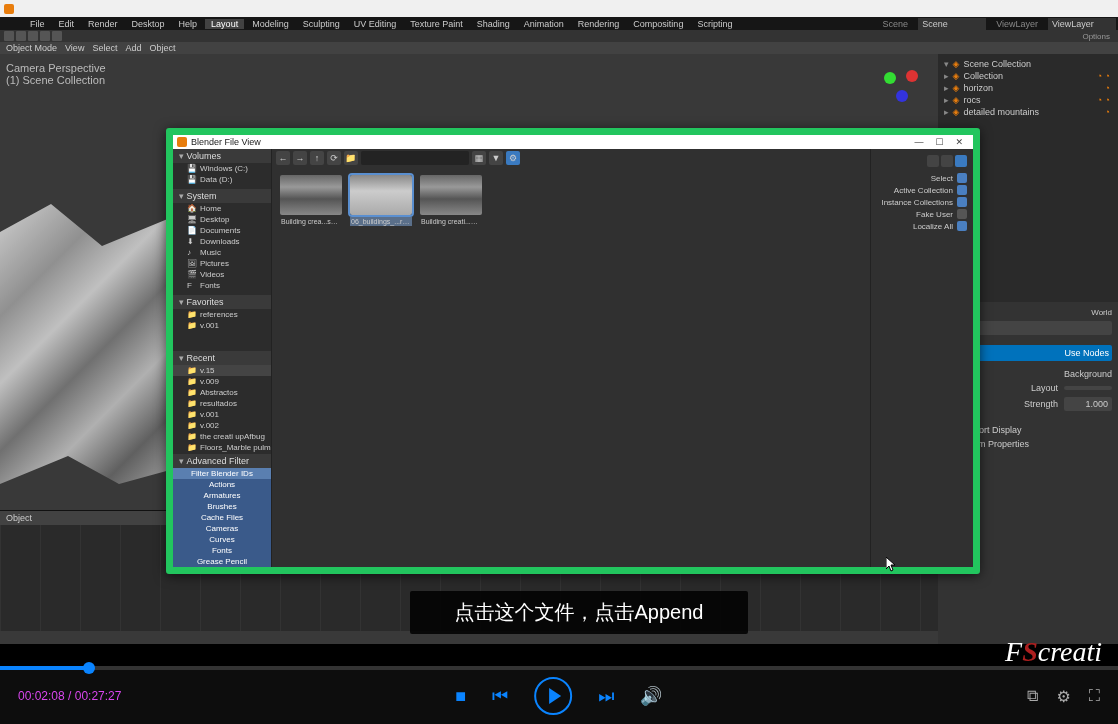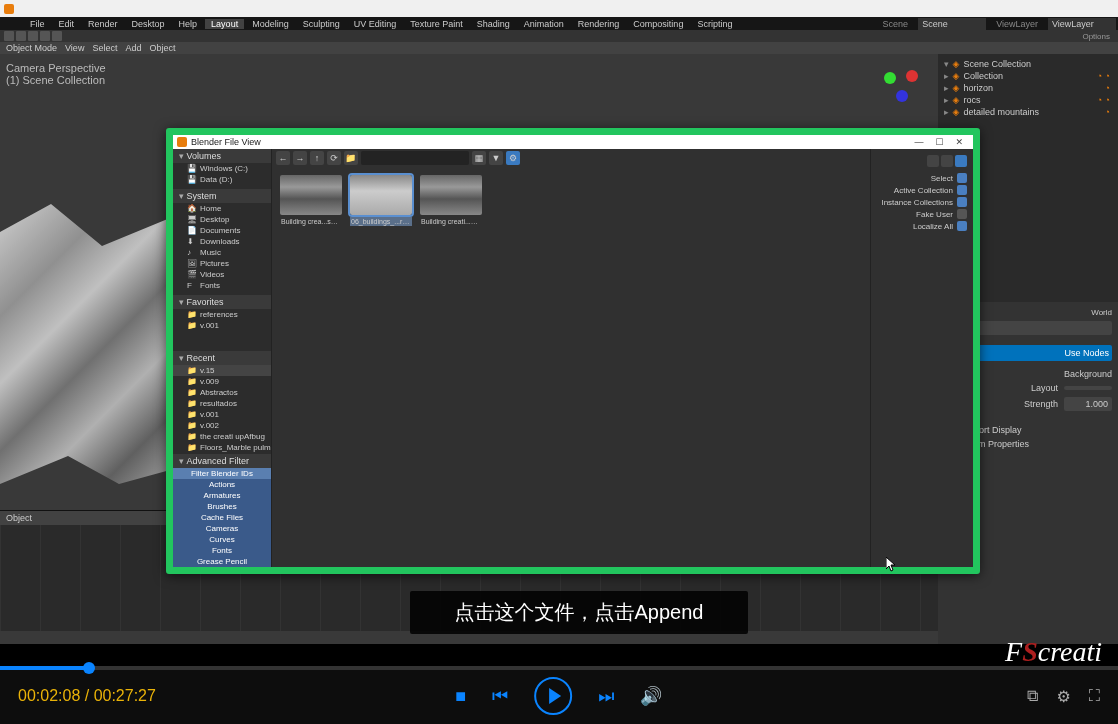--- a/index.html
+++ b/index.html
@@ -80,21 +80,21 @@
 .subtitle-bar{position:absolute;left:410px;right:390px;bottom:90px;background:rgba(0,0,0,.85);color:#fff;font-size:20px;text-align:center;padding:8px 20px;border-radius:2px;width:298px}
 
 .watermark{position:absolute;right:16px;bottom:56px;font-family:Georgia,serif;font-size:28px;font-style:italic;color:#fff}
 .watermark .s{color:#ad1f1f;font-weight:bold}
 
 .player{position:absolute;left:0;right:0;bottom:0;height:56px;background:#0d0d0d;border-top:1px solid #222}
 .progress{position:absolute;left:0;right:0;top:-2px;height:4px;background:#333}
 .progress-fill{height:100%;width:8%;background:#0a84ff;position:relative}
 .progress-knob{position:absolute;right:-6px;top:-4px;width:12px;height:12px;border-radius:50%;background:#0a84ff}
 .player-inner{display:flex;align-items:center;height:100%;padding:0 18px;gap:14px}
-.timecode{color:#eab308;font-size:16px}
+.timecode{color:#d946ef;font-size:12px}
 .player-center{position:absolute;left:50%;transform:translateX(-50%);display:flex;align-items:center;gap:26px}
 .pbtn{color:#0a84ff;font-size:18px;display:flex;align-items:center;justify-content:center}
 .play-circle{width:34px;height:34px;border:2px solid #0a84ff;border-radius:50%;display:flex;align-items:center;justify-content:center}
 .play-circle .tri{width:0;height:0;border-left:12px solid #0a84ff;border-top:8px solid transparent;border-bottom:8px solid transparent;margin-left:3px}
 .player-right{margin-left:auto;display:flex;align-items:center;gap:18px;color:#aaa;font-size:16px}
 </style>
 </head>
 <body>
 
 <div class="blender-window">

